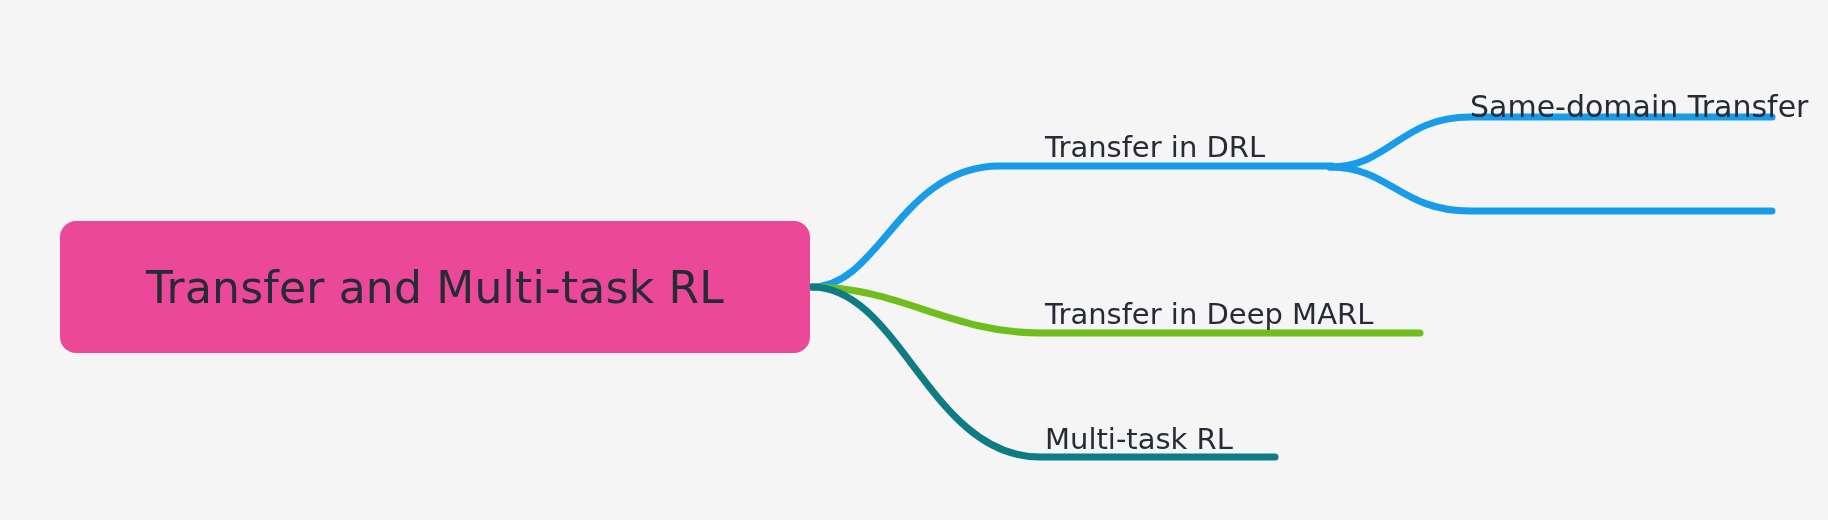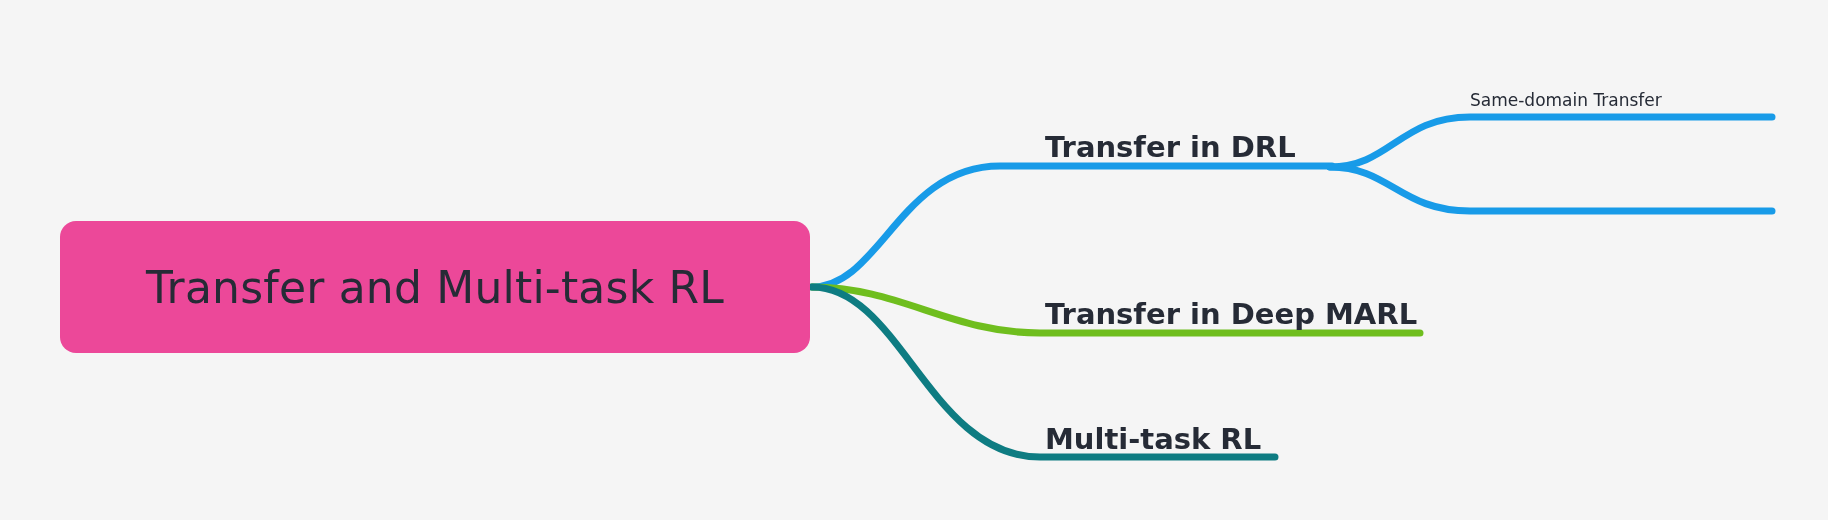--- a/index.html
+++ b/index.html
@@ -48,24 +48,23 @@
   }
   .node-label {
     position: absolute;
     font-weight: 400;
     color: #262b36;
     white-space: nowrap;
     line-height: 1;
   }
   .level1 {
     font-size: 29px;
-    font-weight: bold;
   }
   .level2 {
-    font-size: 17px;
+    font-size: 30px;
   }
   .n-transfer-drl  { left: 1045px; top: 133px; }
   .n-deep-marl     { left: 1045px; top: 300px; }
   .n-multitask     { left: 1045px; top: 425px; }
   .n-same-domain   { left: 1470px; top: 92px;  }
   .n-cross-domain  { left: 1470px; top: 186px; }
 </style>
 </head>
 <body>
 

